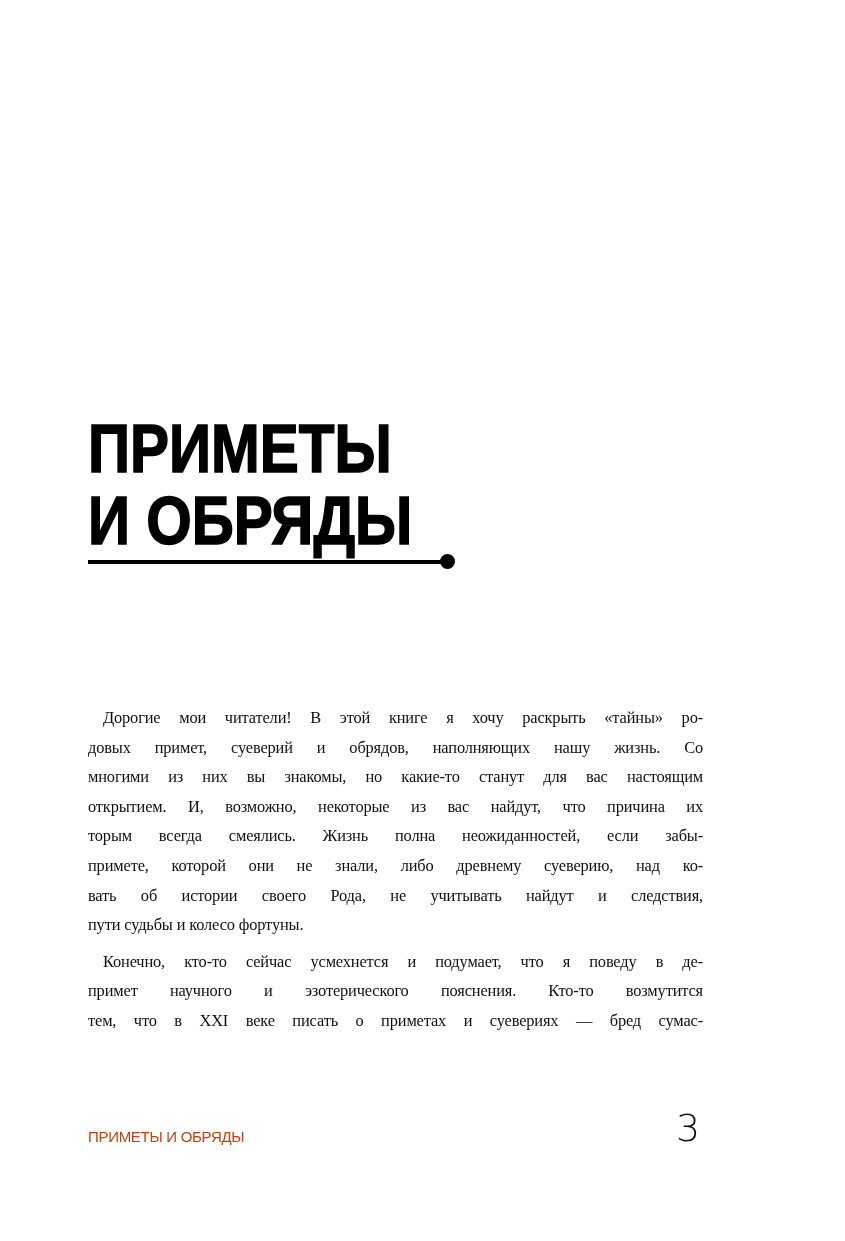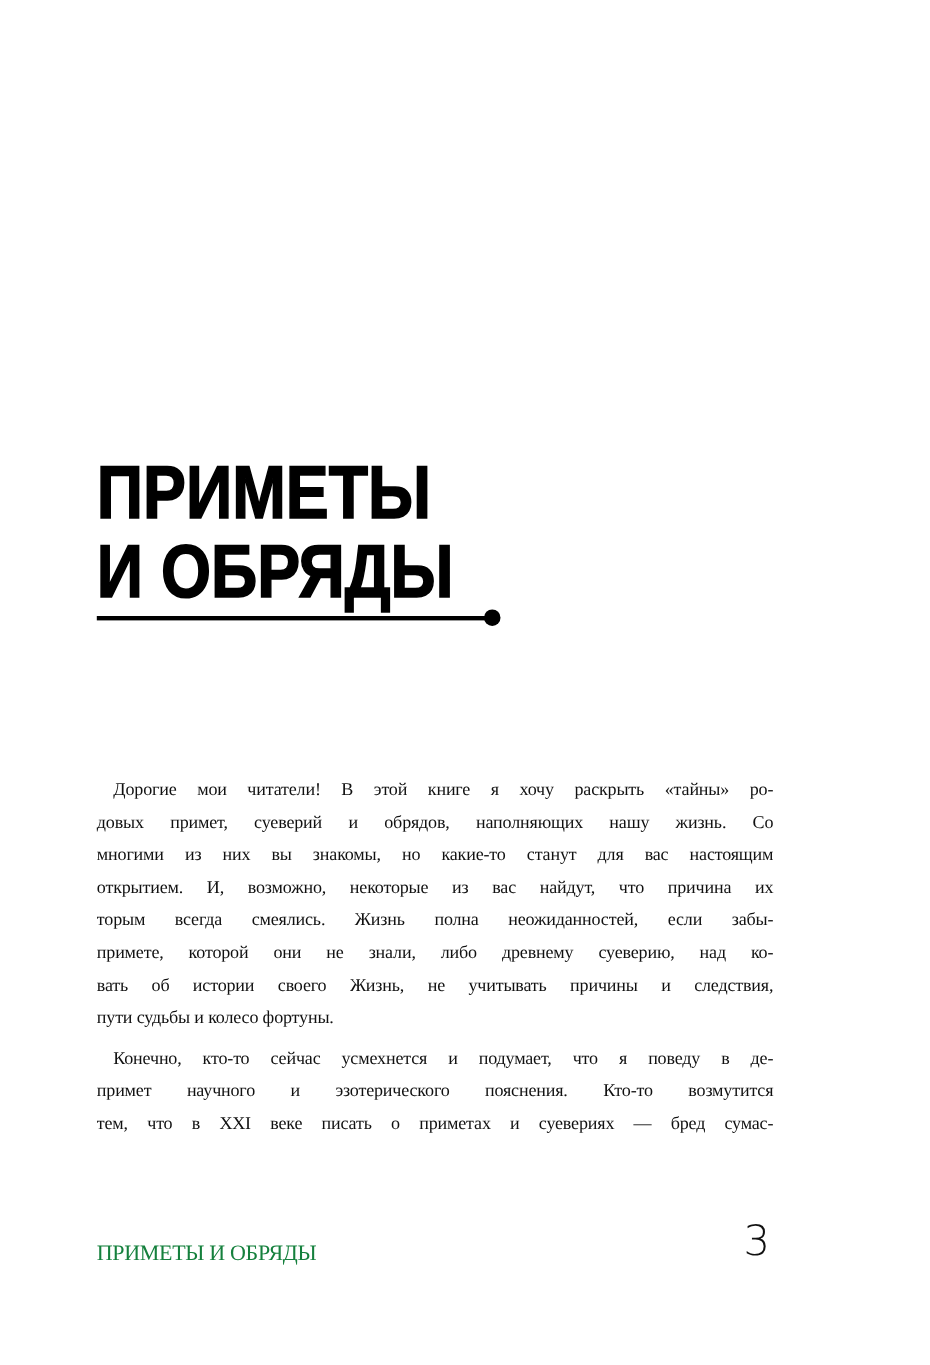--- a/index.html
+++ b/index.html
@@ -69,24 +69,24 @@
     .body-text .line.first {
       padding-left: 15px;
     }
     .body-text .line.last {
       text-align-last: left;
     }
     .footer-running-title {
       position: absolute;
       left: 88px;
       top: 1128px;
-      font-family: Liberation Serif, serif;
-      font-size: 20px;
+      font-family: Liberation Sans, sans-serif;
+      font-size: 15px;
       letter-spacing: -0.3px;
-      color: #15803d;
+      color: #c2410c;
     }
     .page-number {
       position: absolute;
       left: 676px;
       top: 1108px;
       font-family: "DejaVu Sans", sans-serif;
       font-weight: 200;
       font-size: 38px;
       line-height: 40px;
       color: #111;
@@ -104,21 +104,21 @@
 <div class="title-rule-dot"></div>
 
 <div class="body-text">
   <div>
     <span class="line first">Дорогие мои читатели! В этой книге я хочу раскрыть «тайны» ро-</span>
     <span class="line">довых примет, суеверий и обрядов, наполняющих нашу жизнь. Со</span>
     <span class="line">многими из них вы знакомы, но какие-то станут для вас настоящим</span>
     <span class="line">открытием. И, возможно, некоторые из вас найдут, что причина их</span>
     <span class="line">торым всегда смеялись. Жизнь полна неожиданностей, если забы-</span>
     <span class="line">примете, которой они не знали, либо древнему суеверию, над ко-</span>
-    <span class="line">вать об истории своего Жизнь, не учитывать причины и следствия,</span>
+    <span class="line">вать об истории своего Рода, не учитывать найдут и следствия,</span>
     <span class="line last">пути судьбы и колесо фортуны.</span>
   </div>
   <div style="margin-top:7px;">
     <span class="line first">Конечно, кто-то сейчас усмехнется и подумает, что я поведу в де-</span>
     <span class="line">примет научного и эзотерического пояснения. Кто-то возмутится</span>
     <span class="line">тем, что в XXI веке писать о приметах и суевериях — бред сумас-</span>
   </div>
 </div>
 
 <div class="footer-running-title">ПРИМЕТЫ  И ОБРЯДЫ</div>

